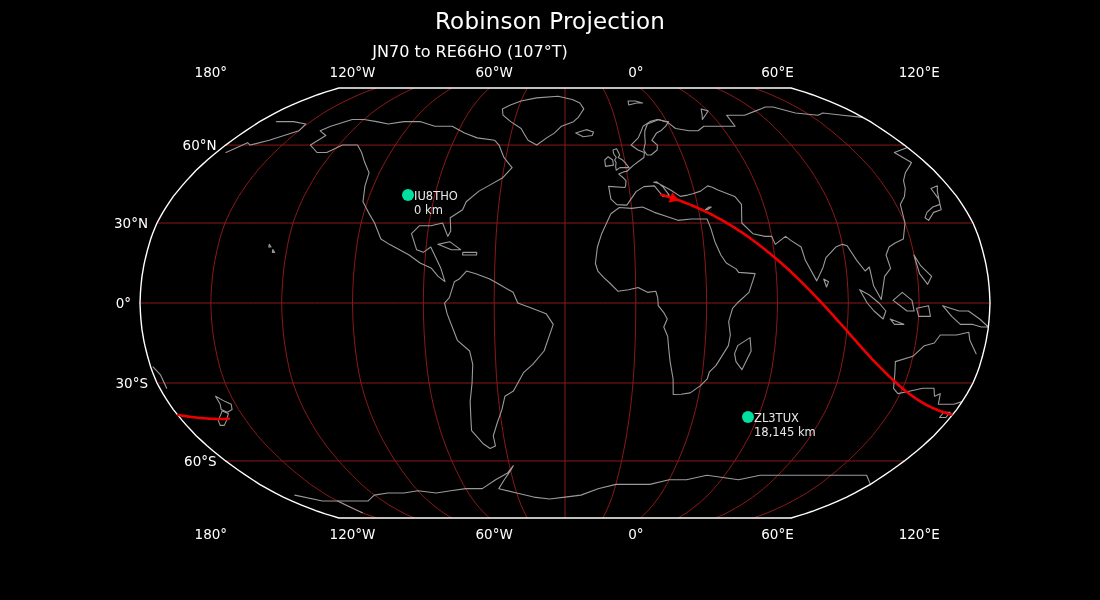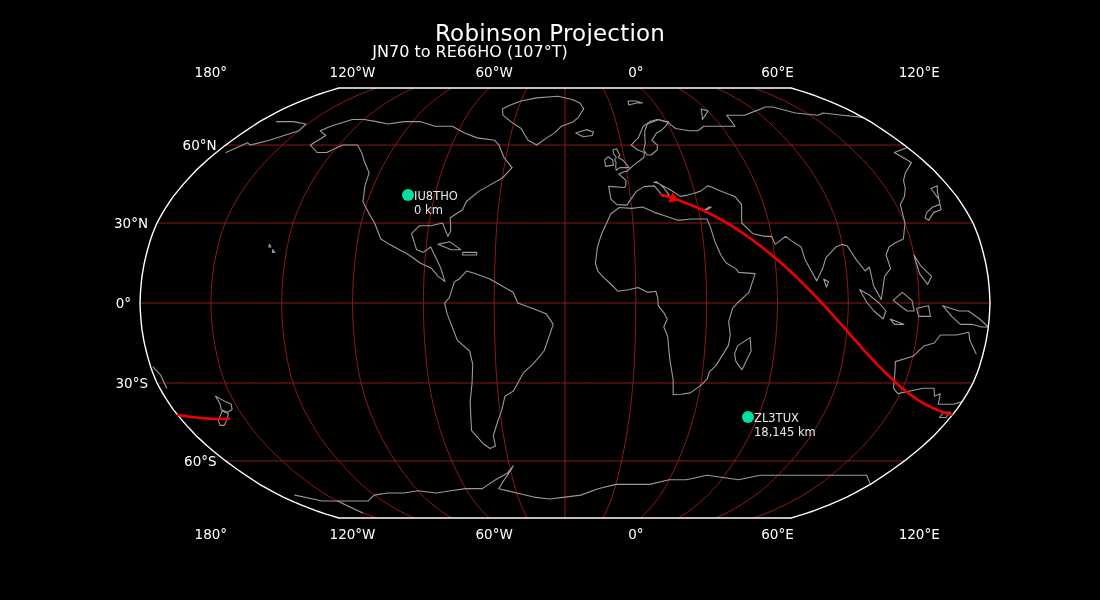--- a/index.html
+++ b/index.html
@@ -15,21 +15,21 @@
     color: #ffffff;
   }
   #app {
     position: relative;
     width: 1100px;
     height: 600px;
     background: #000000;
   }
   .title {
     position: absolute;
-    top: 20px;
+    top: 8px;
     left: 0;
     width: 1100px;
     text-align: center;
     font-size: 23px;
     color: #ffffff;
     letter-spacing: 0.2px;
     font-weight: 400;
   }
   .subtitle {
     position: absolute;

